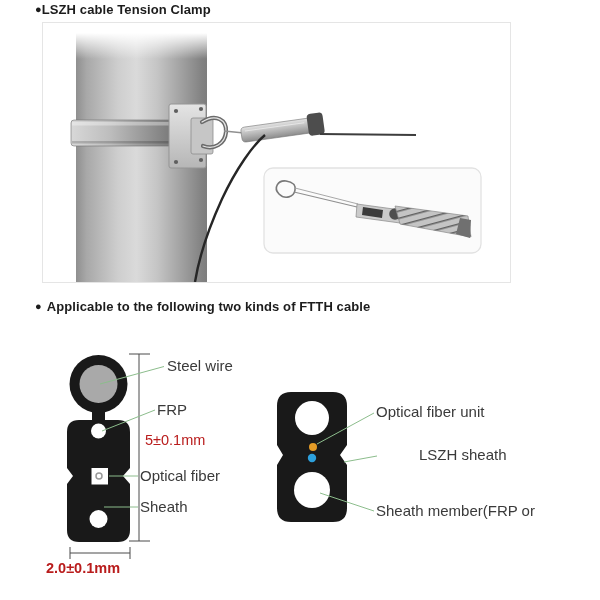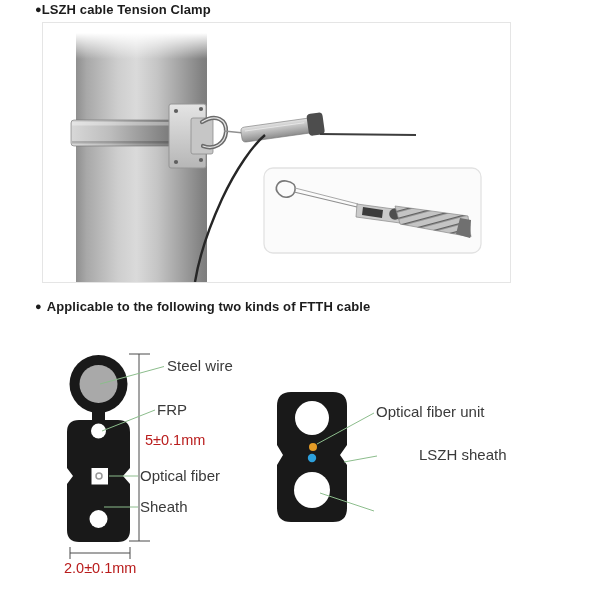--- a/index.html
+++ b/index.html
@@ -174,20 +174,21 @@
         <line x1="320" y1="163" x2="374" y2="181"></line>
       </g>
     </g>
   </svg>
 
   <div class="lbl" style="left:167px;top:360px;">Steel wire</div>
   <div class="lbl" style="left:157px;top:404px;">FRP</div>
   <div class="dim" style="left:145px;top:432px;">5±0.1mm</div>
   <div class="lbl" style="left:140px;top:470px;">Optical fiber</div>
   <div class="lbl" style="left:140px;top:501px;">Sheath</div>
-  <div class="dim" style="left:64px;top:560px;">2.0±0.1mm</div>
+  <div class="dim" style="left:46px;top:560px;font-weight:bold;">2.0±0.1mm</div>
 
   <div class="lbl" style="left:376px;top:406px;">Optical fiber unit</div>
   <div class="lbl" style="left:379px;top:449px;padding-left:40px;">LSZH sheath</div>
   <div class="lbl lbl2" style="left:376px;top:504px;">
+    <span style="display:block;">Sheath member(FRP or</span>
   </div>
 
 </div>
 
 </body></html>

